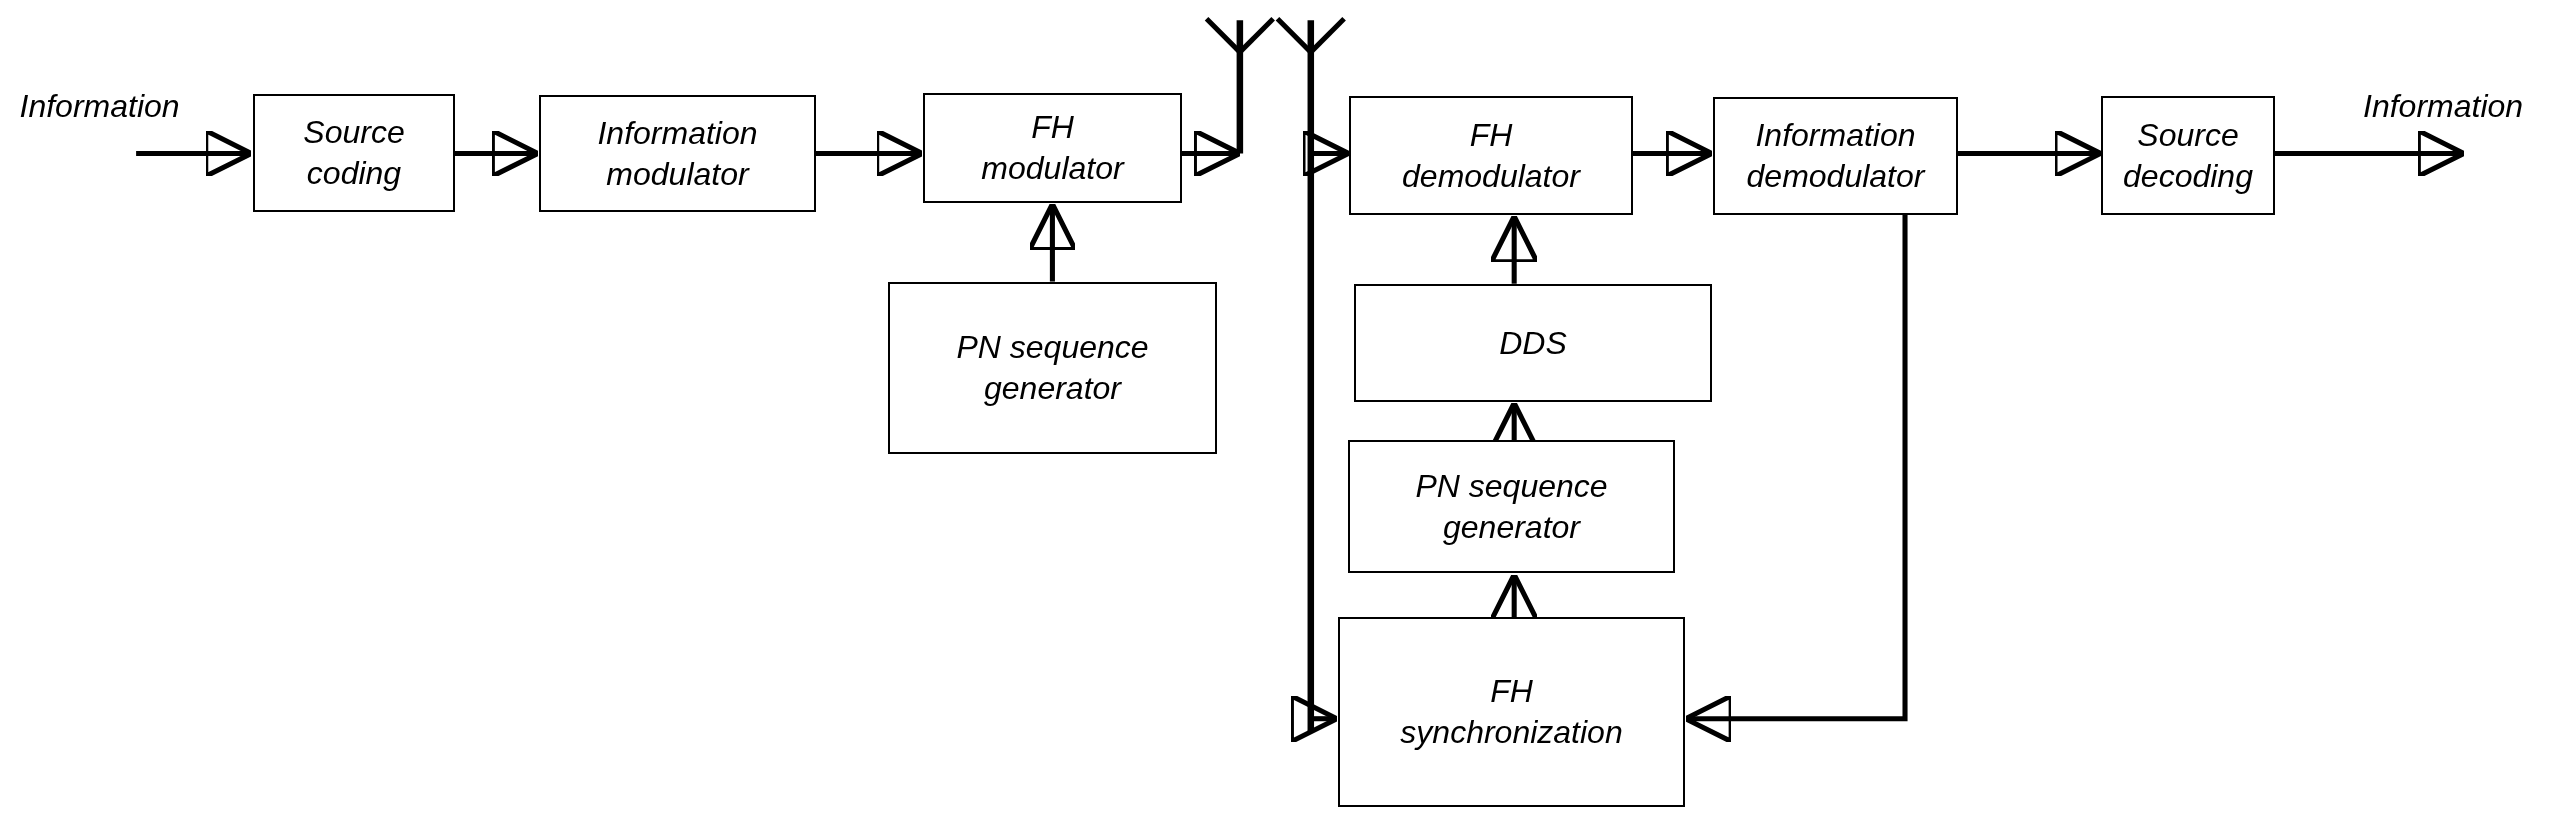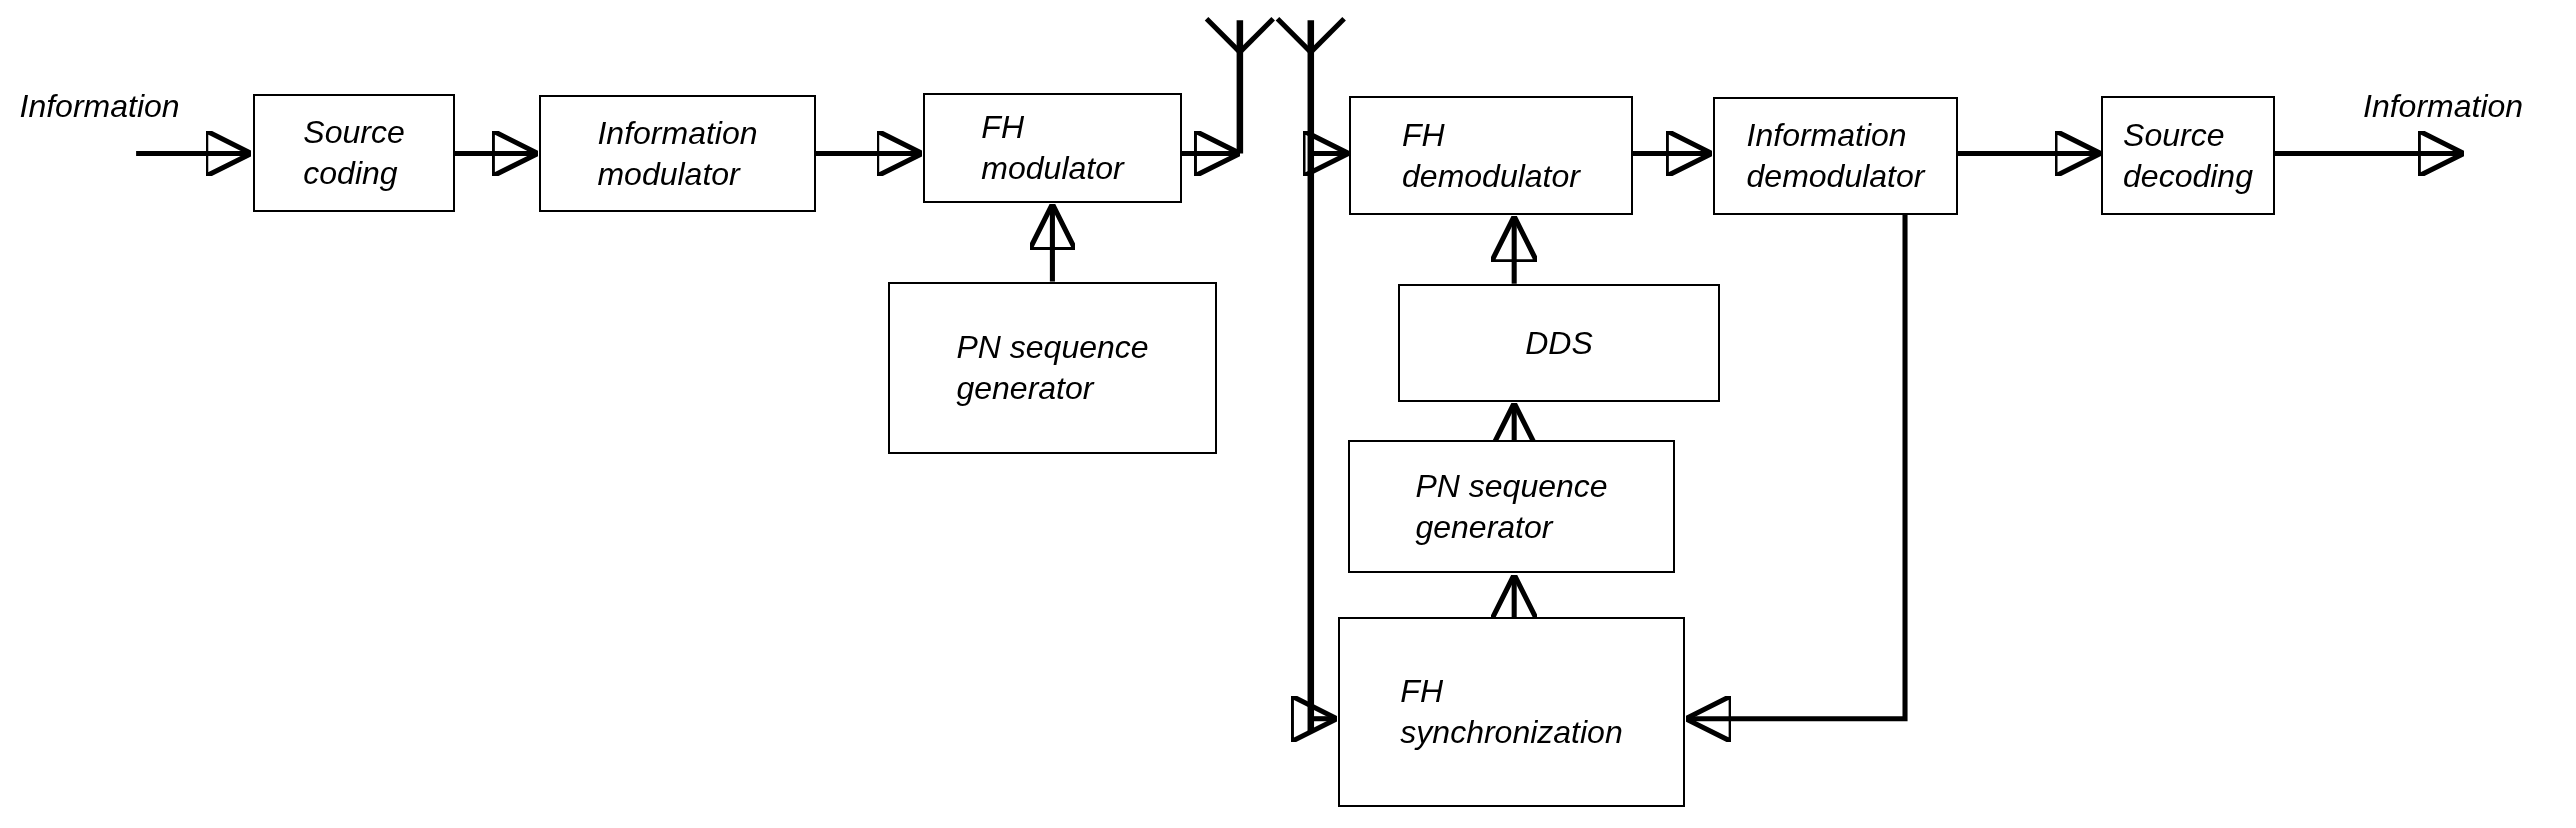--- a/index.html
+++ b/index.html
@@ -1,20 +1,20 @@
 <!DOCTYPE html>
 <html style="font-size:11.6px"><head>
 <meta charset="utf-8">
 <title>FH Communication System Block Diagram</title>
 <style>
   html,body{margin:0;padding:0;background:#ffffff;}
   #stage{position:relative;width:2576px;height:828px;background:#ffffff;
          font-family:"Liberation Sans","DejaVu Sans",sans-serif;overflow:hidden;font-style:italic;}
   .box{position:absolute;border:2.2px solid #000000;background:#ffffff;
-       display:flex;align-items:center;justify-content:center;
+       display:flex;align-items:center;justify-content:center;text-align:center;
        font-size:32px;line-height:1.28;color:#000000;box-sizing:border-box;}
   .box .lbl{display:block;white-space:pre-line;padding:0 4.3px;}
   .ext-label{position:absolute;font-size:32px;color:#000000;white-space:nowrap;line-height:1;}
   svg.wires{position:absolute;left:0;top:0;width:2576px;height:828px;overflow:visible;}
   svg.wires line,svg.wires path,svg.wires polyline{stroke:#000000;fill:none;}
 </style>
 </head>
 <body>
 
 <div id="stage">
@@ -88,21 +88,21 @@
   <div class="box" style="left:888px;top:282px;width:329px;height:172px;">
     <span class="lbl">PN sequence
 generator</span>
   </div>
 
   <div class="box" style="left:1349px;top:96px;width:284px;height:119px;">
     <span class="lbl">FH
 demodulator</span>
   </div>
 
-  <div class="box" style="left:1354px;top:284px;width:322px;height:118px;margin-left:44px;">
+  <div class="box" style="left:1354px;top:284px;width:358px;height:118px;">
     <span class="lbl">DDS</span>
   </div>
 
   <div class="box" style="left:1348px;top:440px;width:327px;height:133px;">
     <span class="lbl">PN sequence
 generator</span>
   </div>
 
   <div class="box" style="left:1338px;top:617px;width:347px;height:190px;">
     <span class="lbl">FH

